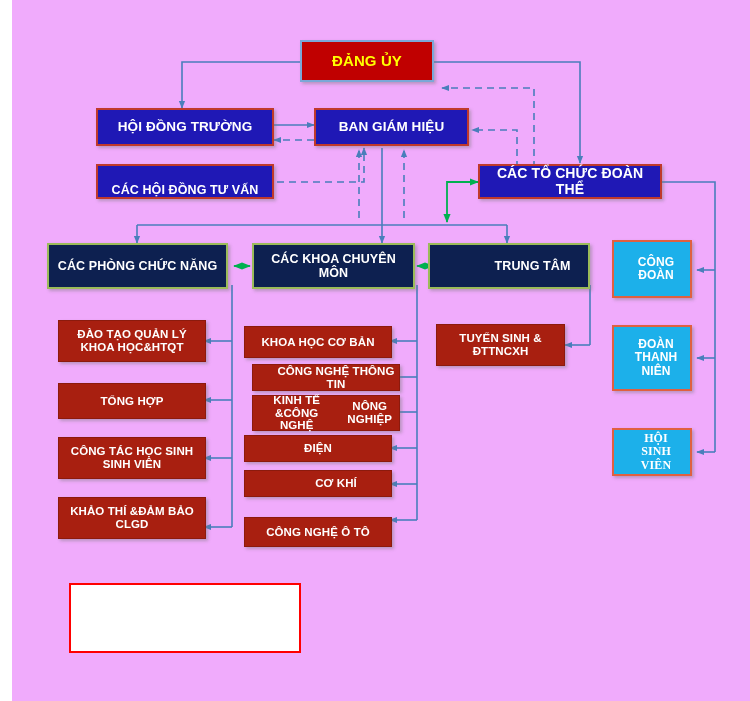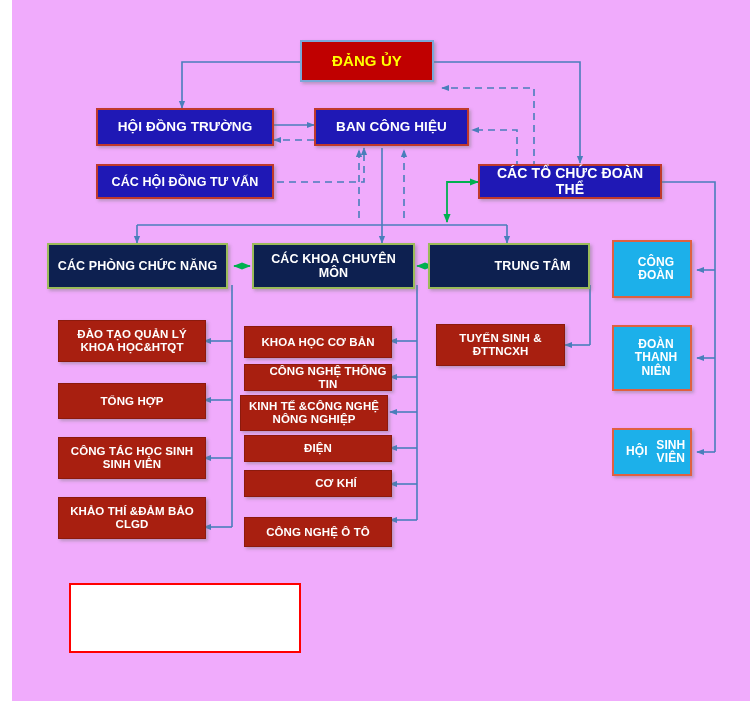--- a/index.html
+++ b/index.html
@@ -175,24 +175,24 @@
 
   <div class="node n-party" style="left:288px; top:40px; width:134px; height:42px;">
     <span>ĐẢNG ỦY</span>
   </div>
 
   <div class="node n-blue" style="left:84px; top:108px; width:178px; height:38px;">
     <span>HỘI ĐỒNG TRƯỜNG</span>
   </div>
 
   <div class="node n-blue" style="left:302px; top:108px; width:155px; height:38px;">
-    <span>BAN CÔNG HIỆU</span>
-  </div>
-
-  <div class="node n-blue" style="left:84px; top:164px; width:178px; height:35px; font-size:12.5px;">
+    <span>BAN GIÁM HIỆU</span>
+  </div>
+
+  <div class="node n-blue" style="left:84px; top:164px; width:178px; height:35px; font-size:12.5px;align-items:flex-end;">
     <span>CÁC HỘI ĐỒNG TƯ VẤN</span>
   </div>
 
   <div class="node n-blue" style="left:466px; top:164px; width:184px; height:35px; font-size:14px;">
     <span>CÁC TỔ CHỨC ĐOÀN THỂ</span>
   </div>
 
   <div class="node n-navy" style="left:35px; top:243px; width:181px; height:46px;">
     <span>CÁC PHÒNG CHỨC NĂNG</span>
   </div>
@@ -219,25 +219,25 @@
   </div>
   <div class="node n-red" style="left:46px; top:497px; width:148px; height:42px; flex-direction:column;">
     <span>KHẢO THÍ &amp;ĐẢM BẢO</span>
     <span>CLGD</span>
   </div>
 
   <div class="node n-red" style="left:232px; top:326px; width:148px; height:32px; flex-direction:column;">
     <span>KHOA HỌC CƠ BẢN</span>
 
   </div>
-  <div class="node n-red" style="left:232px; top:364px; width:148px; height:27px; flex-direction:column;padding-left:20px;">
+  <div class="node n-red" style="left:240px; top:364px; width:148px; height:27px; flex-direction:column;padding-left:20px;">
     <span>CÔNG NGHỆ THÔNG TIN</span>
 
   </div>
-  <div class="node n-red" style="left:228px; top:395px; width:148px; height:36px; flex-direction:column;text-align:center;">
+  <div class="node n-red" style="left:240px; top:395px; width:148px; height:36px; text-align:center;">
     <span>KINH TẾ &amp;CÔNG NGHỆ</span>
     <span>NÔNG NGHIỆP</span>
   </div>
   <div class="node n-red" style="left:232px; top:435px; width:148px; height:27px; flex-direction:column;">
     <span>ĐIỆN</span>
 
   </div>
   <div class="node n-red" style="left:232px; top:470px; width:148px; height:27px; flex-direction:column;padding-left:36px;">
     <span>CƠ KHÍ</span>
 
@@ -255,21 +255,21 @@
   <div class="node n-cyan" style="left:600px; top:240px; width:80px; height:58px; flex-direction:column;">
     <span>CÔNG</span>
     <span>ĐOÀN</span>
 
   </div>
   <div class="node n-cyan" style="left:600px; top:325px; width:80px; height:66px; flex-direction:column;">
     <span>ĐOÀN</span>
     <span>THANH</span>
     <span>NIÊN</span>
   </div>
-  <div class="node n-cyan" style="left:600px; top:428px; width:80px; height:48px; flex-direction:row;">
+  <div class="node n-cyan" style="left:600px; top:428px; width:80px; height:48px; flex-direction:column;font-family:Liberation Serif, serif;">
     <span>HỘI</span>
     <span>SINH VIÊN</span>
 
   </div>
 
   <div id="legend" style="left:57px; top:583px; width:232px; height:70px;"></div>
   <div class="legend-label" style="left:157px; top:598px;">Mối quan hệ chỉ đạo trực tiếp</div>
   <div class="legend-label" style="left:157px; top:612px;">Mối quan hệ báo cáo</div>
   <div class="legend-label" style="left:157px; top:626px;">Mối quan hệ tương tác</div>
 

